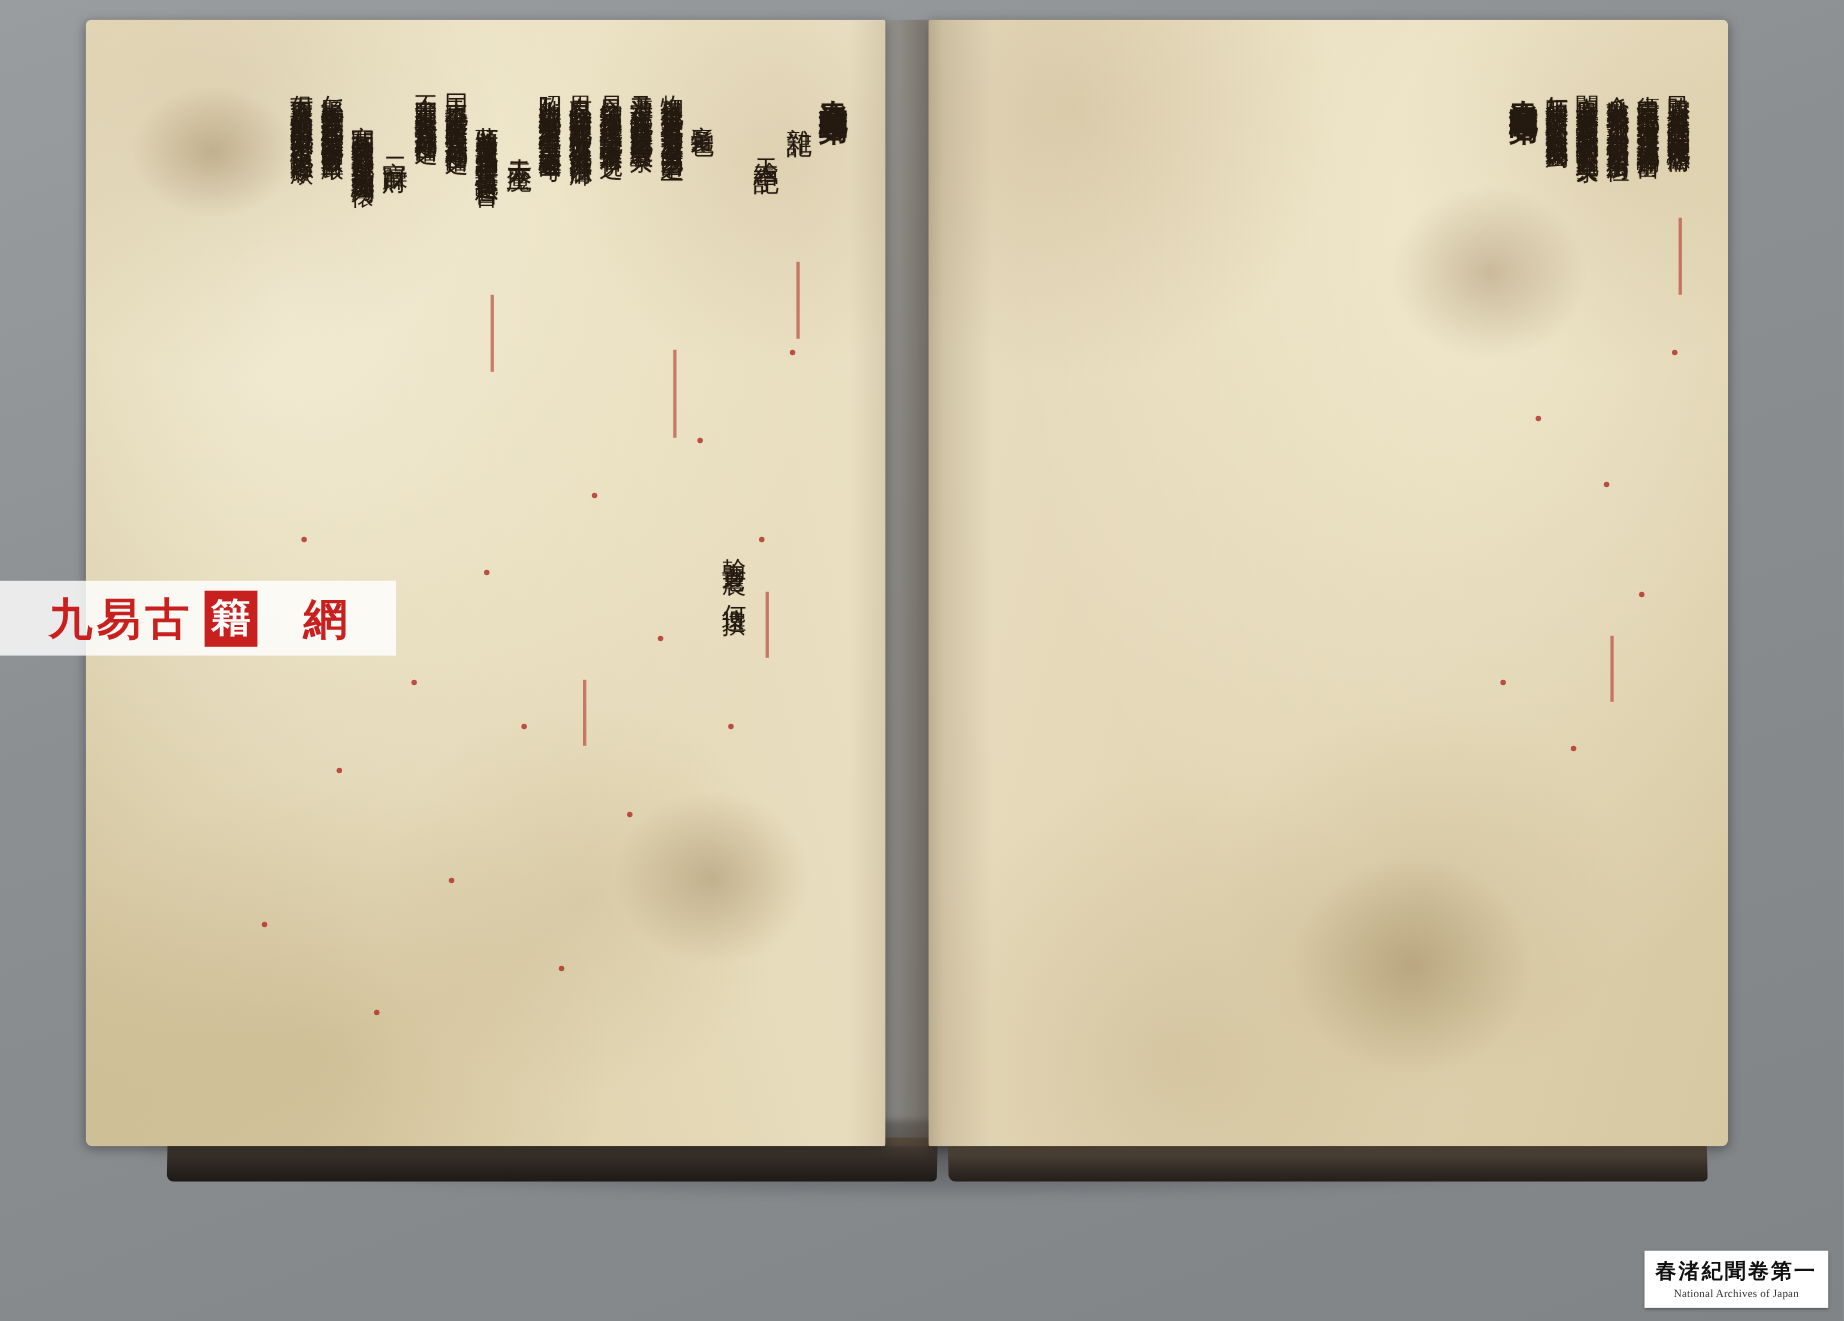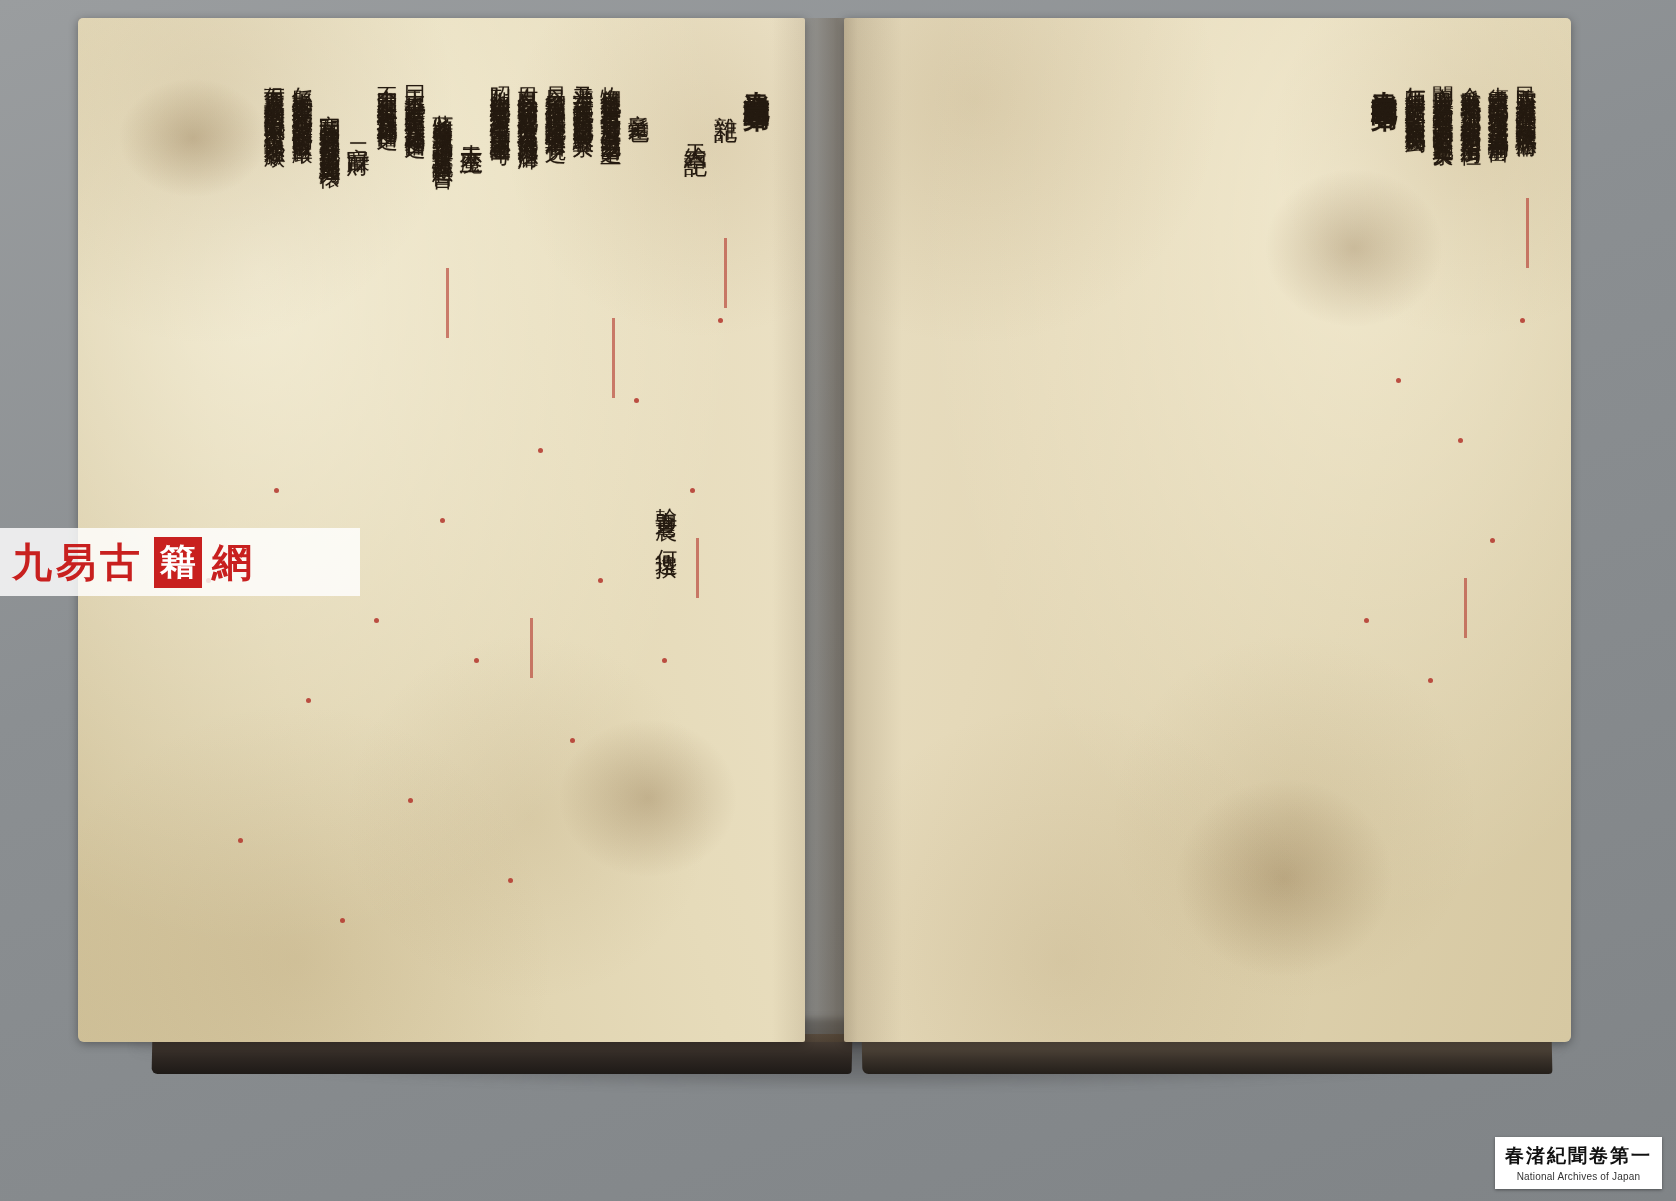--- a/index.html
+++ b/index.html
@@ -168,20 +168,21 @@
     gap: 10px;
     padding: 0 12px;
     box-sizing: border-box;
     font-family: "DejaVu Sans", sans-serif;
   }
   .wm-ch {
     font-size: 40px;
     font-weight: bold;
     color: #c8201f;
     letter-spacing: 4px;
+    margin-left: 32px;
   }
   .wm-box {
     background: #c8201f;
     color: #fff;
     font-size: 36px;
     font-weight: bold;
     padding: 1px 6px;
   }
 
   
@@ -195,21 +196,21 @@
     box-shadow: 0 1px 3px rgba(0,0,0,0.4);
   }
   .archive .jp {
     font-family: "DejaVu Serif", serif;
     font-size: 19px;
     letter-spacing: 2px;
     color: #111;
     font-weight: bold;
   }
   .archive .en {
-    font-family: Liberation Sans, sans-serif;
+    font-family: Liberation Serif, serif;
     font-size: 10px;
     color: #333;
     margin-top: 2px;
     letter-spacing: 0.2px;
     text-align: center;
   }
 </style>
 </head>
 <body>
 

